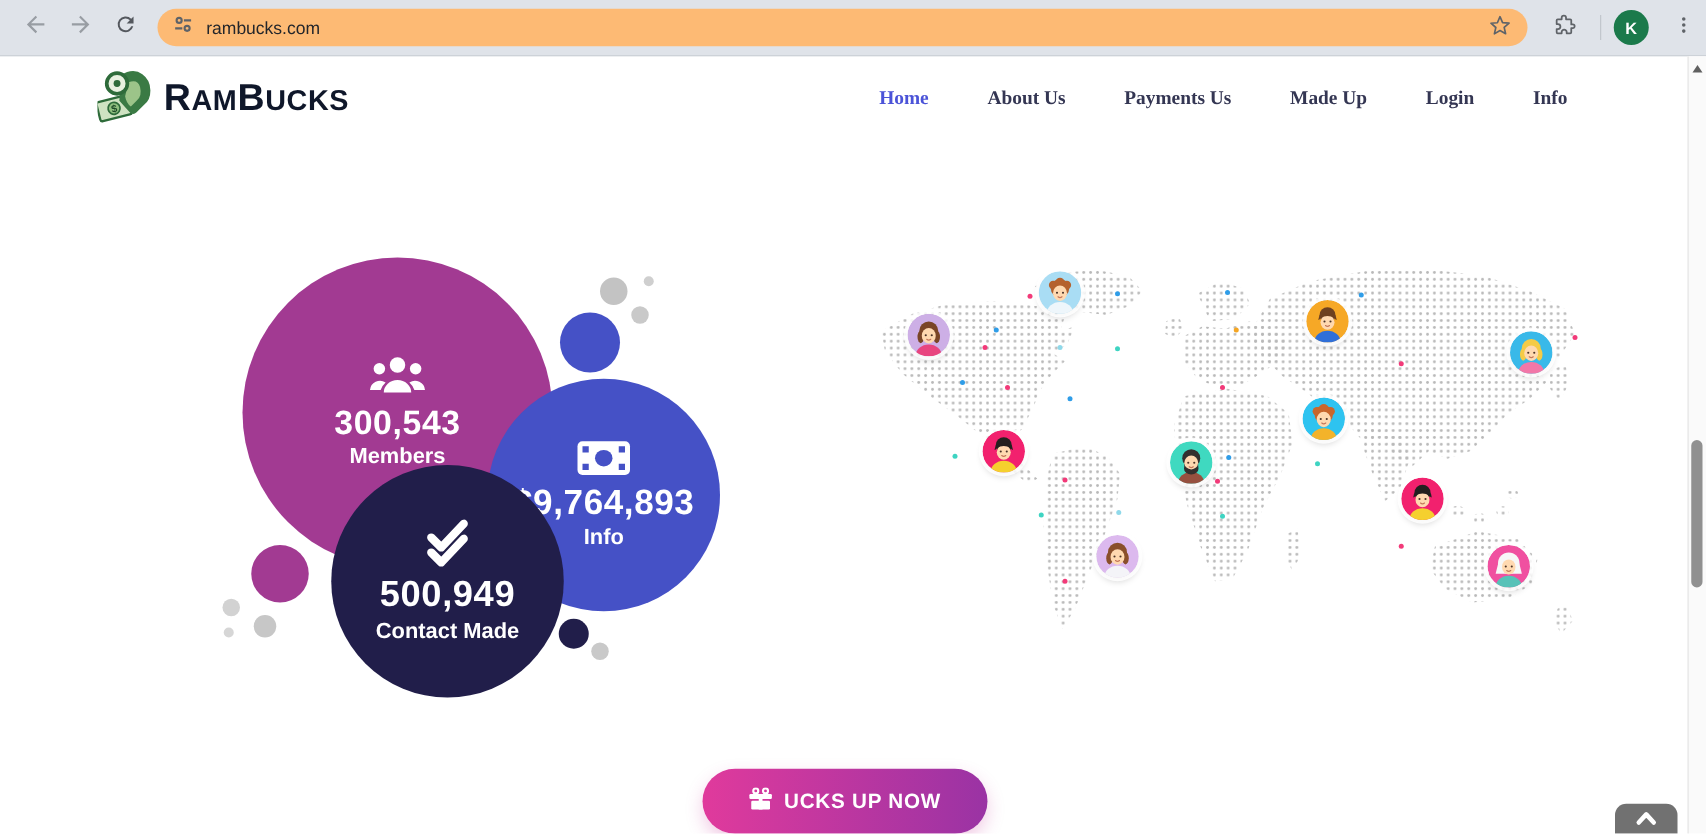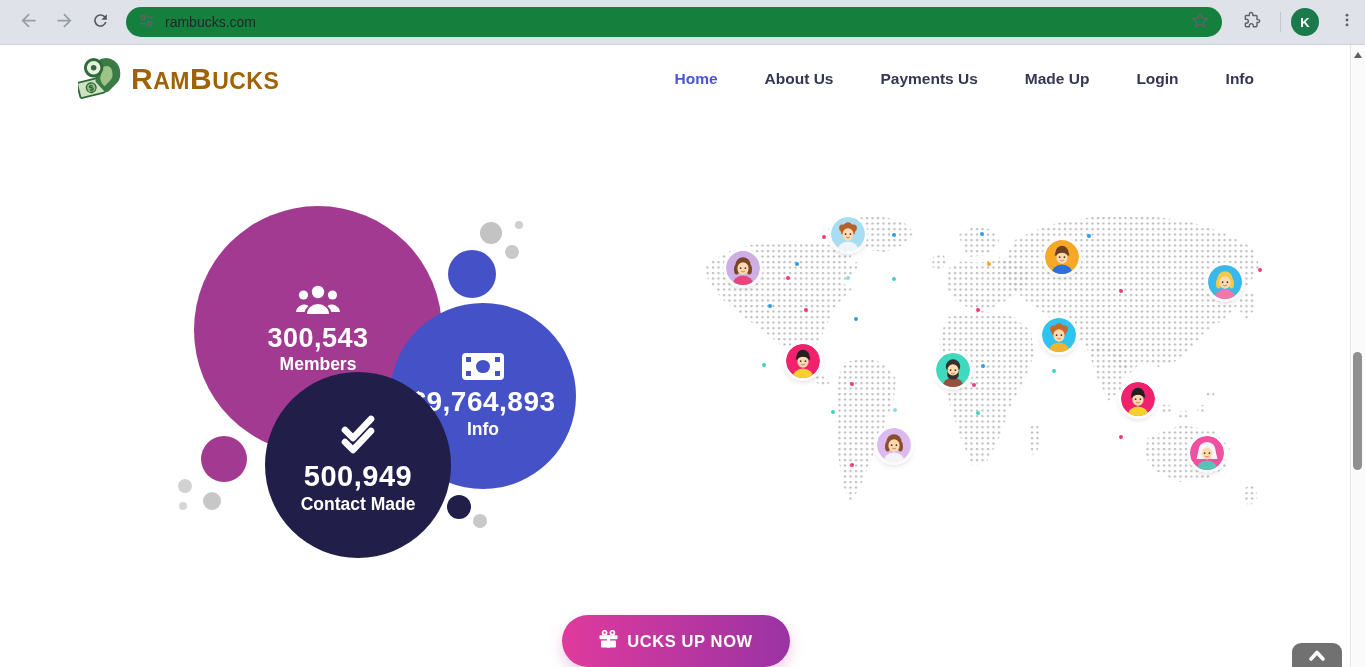--- a/index.html
+++ b/index.html
@@ -2,34 +2,34 @@
 <html><head>
 <meta charset="utf-8">
 <style>
   html,body{margin:0;padding:0;}
   body{width:1365px;height:667px;overflow:hidden;font-family:"Liberation Sans",sans-serif;background:#fff;}
   #page{position:relative;width:1365px;height:667px;background:#fff;overflow:hidden;}
 
   
   .chrome{position:absolute;top:0;left:0;width:1365px;height:45px;background:#dfe3e9;border-bottom:1px solid #cdd2d8;display:flex;align-items:center;box-sizing:border-box;padding:0 10px;z-index:60;}
   .chrome-btn{width:36px;height:36px;display:flex;align-items:center;justify-content:center;border-radius:50%;flex:0 0 auto;cursor:pointer;}
-  .omnibox{height:30px;width:1096px;background:#15803d;border-radius:15px;display:flex;align-items:center;padding:0 12px;box-sizing:border-box;margin-left:8px;flex:0 0 auto;}
+  .omnibox{height:30px;width:1096px;background:#fdba74;border-radius:15px;display:flex;align-items:center;padding:0 12px;box-sizing:border-box;margin-left:8px;flex:0 0 auto;}
   .omnibox .url{font-size:14px;color:#23262b;margin-left:10px;}
   .omnibox .spacer{flex:1;}
   .chrome-right{display:flex;align-items:center;margin-left:12px;gap:10px;}
   .vsep{width:1px;height:20px;background:#c2c7cd;}
   .profile{width:28px;height:28px;border-radius:50%;background:#1b7a4b;color:#fff;font-size:13px;font-weight:700;display:flex;align-items:center;justify-content:center;cursor:pointer;}
 
   
   .site-header{position:absolute;top:45px;left:0;width:1350px;height:67px;background:#fff;display:flex;align-items:center;justify-content:space-between;box-sizing:border-box;padding:0 96px 0 78px;z-index:40;}
   .logo{display:flex;align-items:center;gap:7px;cursor:pointer;}
   .logo-text{color:#7cba6b;font-weight:800;letter-spacing:.5px;line-height:1;white-space:nowrap;}
   .logo-text .big{font-size:30px;}
   .logo-text .small{font-size:23px;}
-  .nav{display:flex;gap:47px;}
+  .nav{display:flex;gap:47px;font-family:Liberation Serif, serif;}
   .nav a{text-decoration:none;color:#343653;font-size:15.5px;font-weight:700;cursor:pointer;}
   .nav a.active{color:#4b53d8;}
 
   
   .hero{position:absolute;top:112px;left:0;width:1350px;height:555px;background:#fff;}
 
   .bubble{position:absolute;border-radius:50%;}
   .stat-circle{position:absolute;border-radius:50%;display:flex;flex-direction:column;align-items:center;justify-content:center;color:#fff;text-align:center;}
   .stat-icon{margin-bottom:6px;display:flex;align-items:center;justify-content:center;}
   .stat-value{font-size:28px;font-weight:800;letter-spacing:.5px;line-height:1.1;white-space:nowrap;}
@@ -126,21 +126,21 @@
             <rect x="1" y="29" width="28" height="17" rx="2" fill="#cfe3c2" stroke="#2e6b3a" stroke-width="2"></rect>
             <circle cx="15" cy="37.5" r="5.2" fill="#8fbf7f" stroke="#2e6b3a" stroke-width="1.5"></circle>
             <text x="15" y="40.8" font-size="9" text-anchor="middle" fill="#1e4a28" font-weight="bold" font-family="Liberation Sans, sans-serif">$</text>
           </g>
           <path d="M20 9 q11 -7 19 -1 q7 5 7 14 q0 8 -5 12 l-7 7 q-3 3 -6 0 l-9 -10 z" fill="#3a7a44"></path>
           <path d="M27 15 q8 -3 10 4 q2 8 -3 12 l-5 5 q-4 -3 -5 -9 z" fill="#9cc489"></path>
           <circle cx="17" cy="16" r="9" fill="#e8f0e0" stroke="#2e6b3a" stroke-width="3.2"></circle>
           <circle cx="17" cy="16" r="3" fill="#2e6b3a"></circle>
         </svg>
       </span>
-      <span class="logo-text" style="color: #a16207;"><span class="big">R</span><span class="small">AM</span><span class="big">B</span><span class="small">UCKS</span></span>
+      <span class="logo-text" style="color: #0f172a;"><span class="big">R</span><span class="small">AM</span><span class="big">B</span><span class="small">UCKS</span></span>
     </div>
     <div class="nav">
       <a class="active">Home</a>
       <a>About Us</a>
       <a>Payments Us</a>
       <a>Made Up</a>
       <a>Login</a>
       <a>Info</a>
     </div>
   </div>

